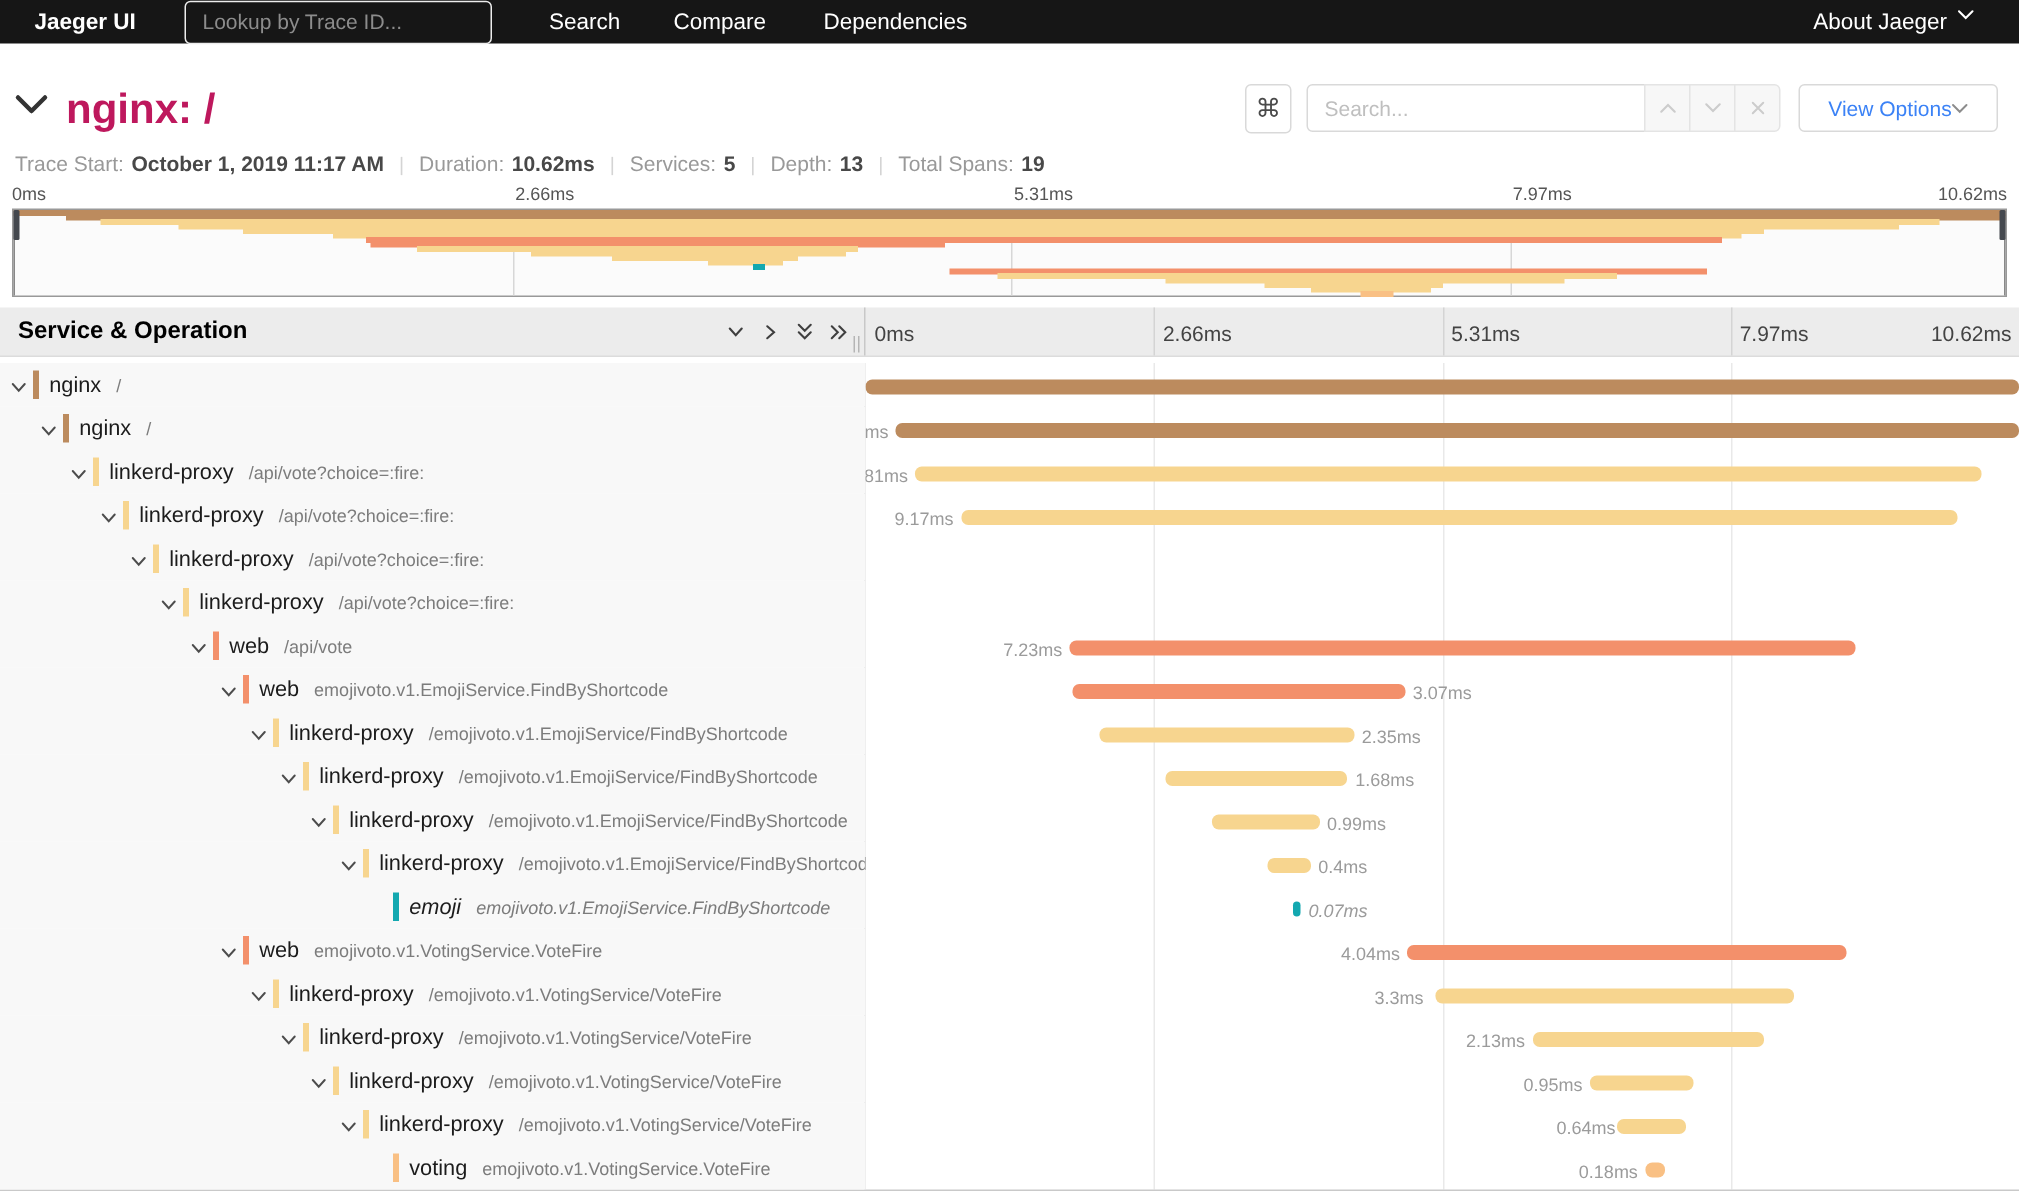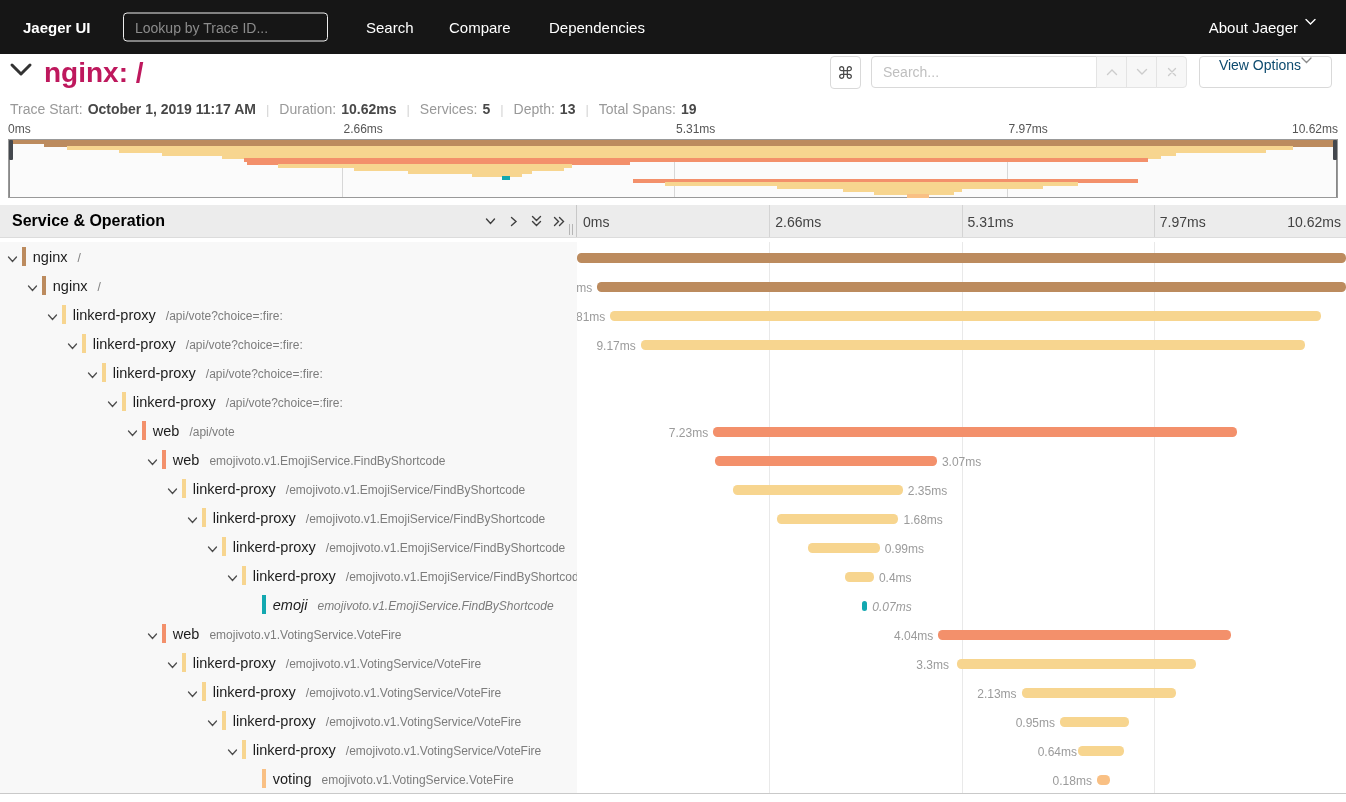--- a/index.html
+++ b/index.html
@@ -1,38 +1,38 @@
 <!DOCTYPE html>
 <html><head>
 <meta charset="utf-8">
 <style>
   * { box-sizing: border-box; margin: 0; padding: 0; }
   html,body { width:1346px; height:802px; background:#fff; font-family:"Liberation Sans",sans-serif; overflow:hidden; }
   #app { position:relative; width:1346px; height:802px; }
 
   
-  .navbar { position:absolute; left:0; top:0; width:1346px; height:54px; background:#161616; }
+  .navbar { position:absolute; left:0; top:0; width:1346px; height:29px; background:#161616; }
   .navbar > * { position:absolute; top:50%; transform:translateY(-50%); }
   .brand { left:23px; color:#fff; font-size:15px; font-weight:700; }
   .trace-lookup { left:123px; width:205px; height:29px; background:transparent; border:1px solid #ededed; border-radius:4px; color:#ddd; font-size:14px; padding:0 11px; outline:none; font-family:"Liberation Sans",sans-serif; }
   .trace-lookup::placeholder { color:#8c8c8c; }
   .nav-item { color:#fff; font-size:15px; cursor:pointer; }
   .nav-item-0 { left:366px; } .nav-item-1 { left:449px; } .nav-item-2 { left:549px; }
   .nav-about { right:30px; color:#fff; font-size:15px; display:flex; align-items:flex-start; gap:7px; cursor:pointer; }
 
   
   .title-chevron { position:absolute; left:9px; top:62px; cursor:pointer; }
   .page-title { position:absolute; left:44px; top:57px; font-size:28px; font-weight:700; color:#be185d; letter-spacing:0; }
   .kbd-btn { position:absolute; left:830px; top:56px; width:31px; height:33px; background:#fff; border:1px solid #d9d9d9; border-radius:4px; display:flex; align-items:center; justify-content:center; font-size:17px; color:#4a4a4a; cursor:pointer; font-family:"DejaVu Sans",sans-serif; }
   .search-group { position:absolute; left:871px; top:56px; height:32px; display:flex; }
   .search-input { width:226px; height:32px; border:1px solid #d9d9d9; border-radius:4px 0 0 4px; font-size:14px; padding:0 11px; color:#555; outline:none; background:#fff; font-family:"Liberation Sans",sans-serif; }
   .search-input::placeholder { color:#bfbfbf; }
   .sg-btn { width:31px; height:32px; margin-left:-1px; background:#f7f7f7; border:1px solid #e4e4e4; display:flex; align-items:center; justify-content:center; cursor:default; }
   .sg-btn:last-child { border-radius:0 4px 4px 0; }
-  .view-options { position:absolute; left:1199px; top:56px; width:133px; height:32px; background:#fff; border:1px solid #d9d9d9; border-radius:4px; display:flex; align-items:flex-start; justify-content:center; font-size:14px; color:#0c4a6e; cursor:pointer; }
+  .view-options { position:absolute; left:1199px; top:56px; width:133px; height:32px; background:#fff; border:1px solid #d9d9d9; border-radius:4px; display:flex; align-items:center; justify-content:center; font-size:14px; color:#3b82f6; cursor:pointer; }
 
   .meta-row { position:absolute; left:10px; top:101px; font-size:14px; color:#999; display:flex; align-items:center; }
   .meta-label { color:#999; }
   .meta-value { color:#484848; font-weight:700; margin-left:5px; }
   .meta-sep { color:#d4d4d4; margin:0 10px; font-size:13px; }
 
   
   .mini-ticks { position:absolute; left:8px; top:122px; width:1330px; height:15px; font-size:12px; color:#555; }
   .mini-tick { position:absolute; top:0; white-space:nowrap; }
   .minimap { position:absolute; left:8px; top:139px; width:1330px; height:59px; background:#fbfbfb; border:1px solid #999; }

